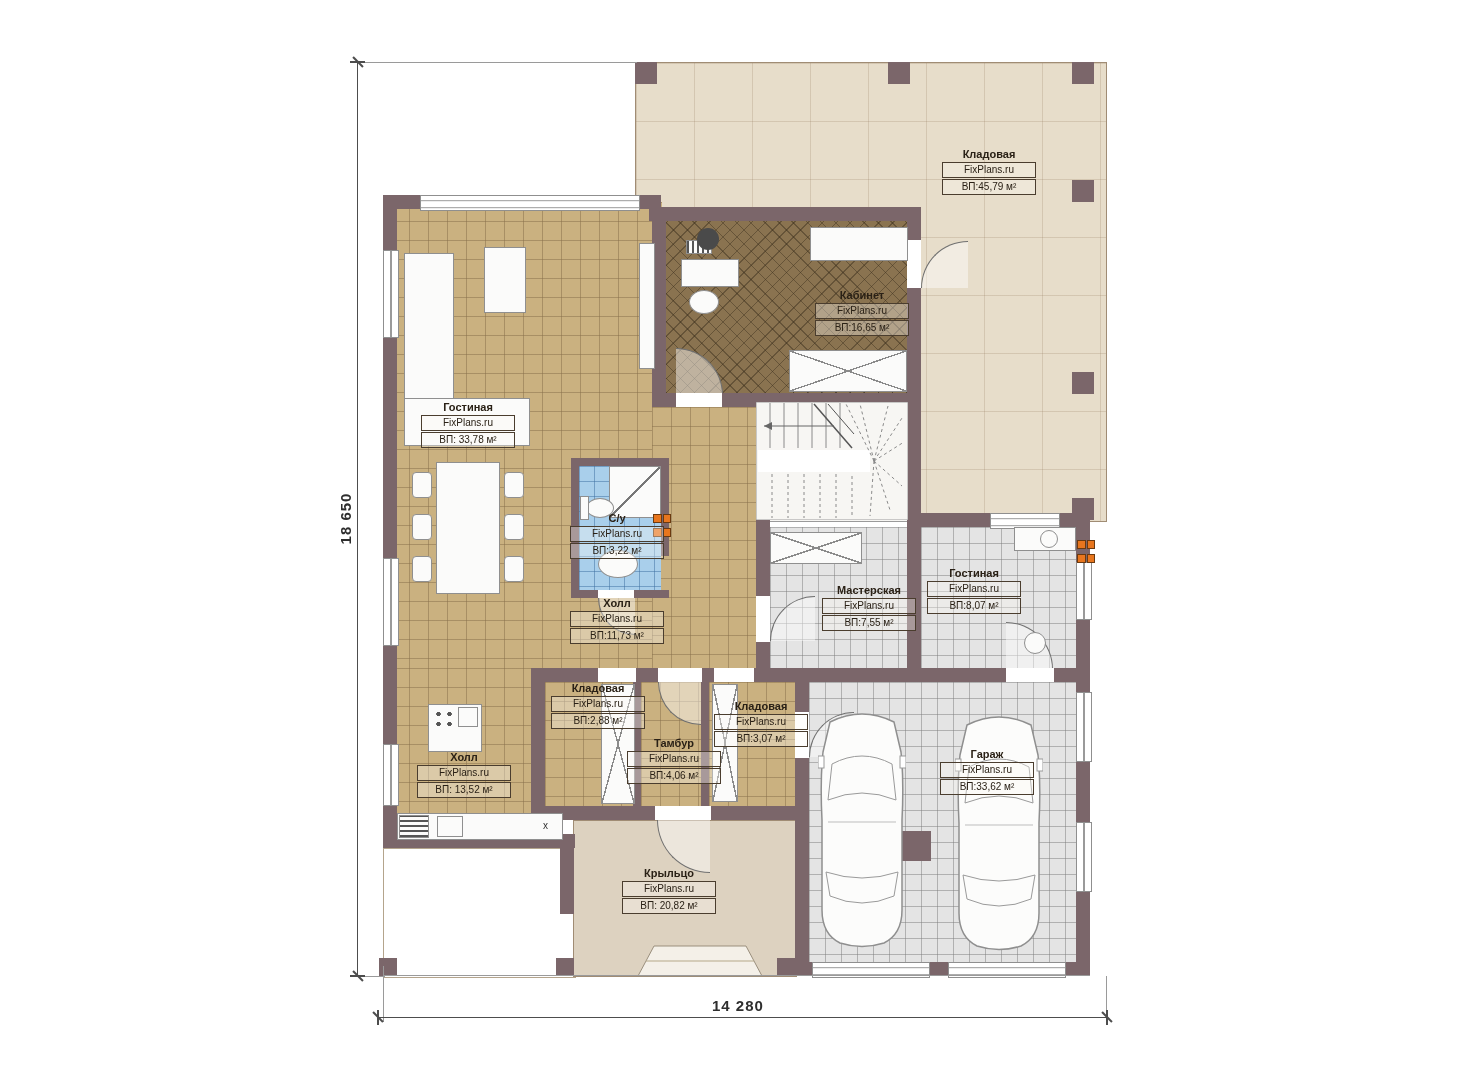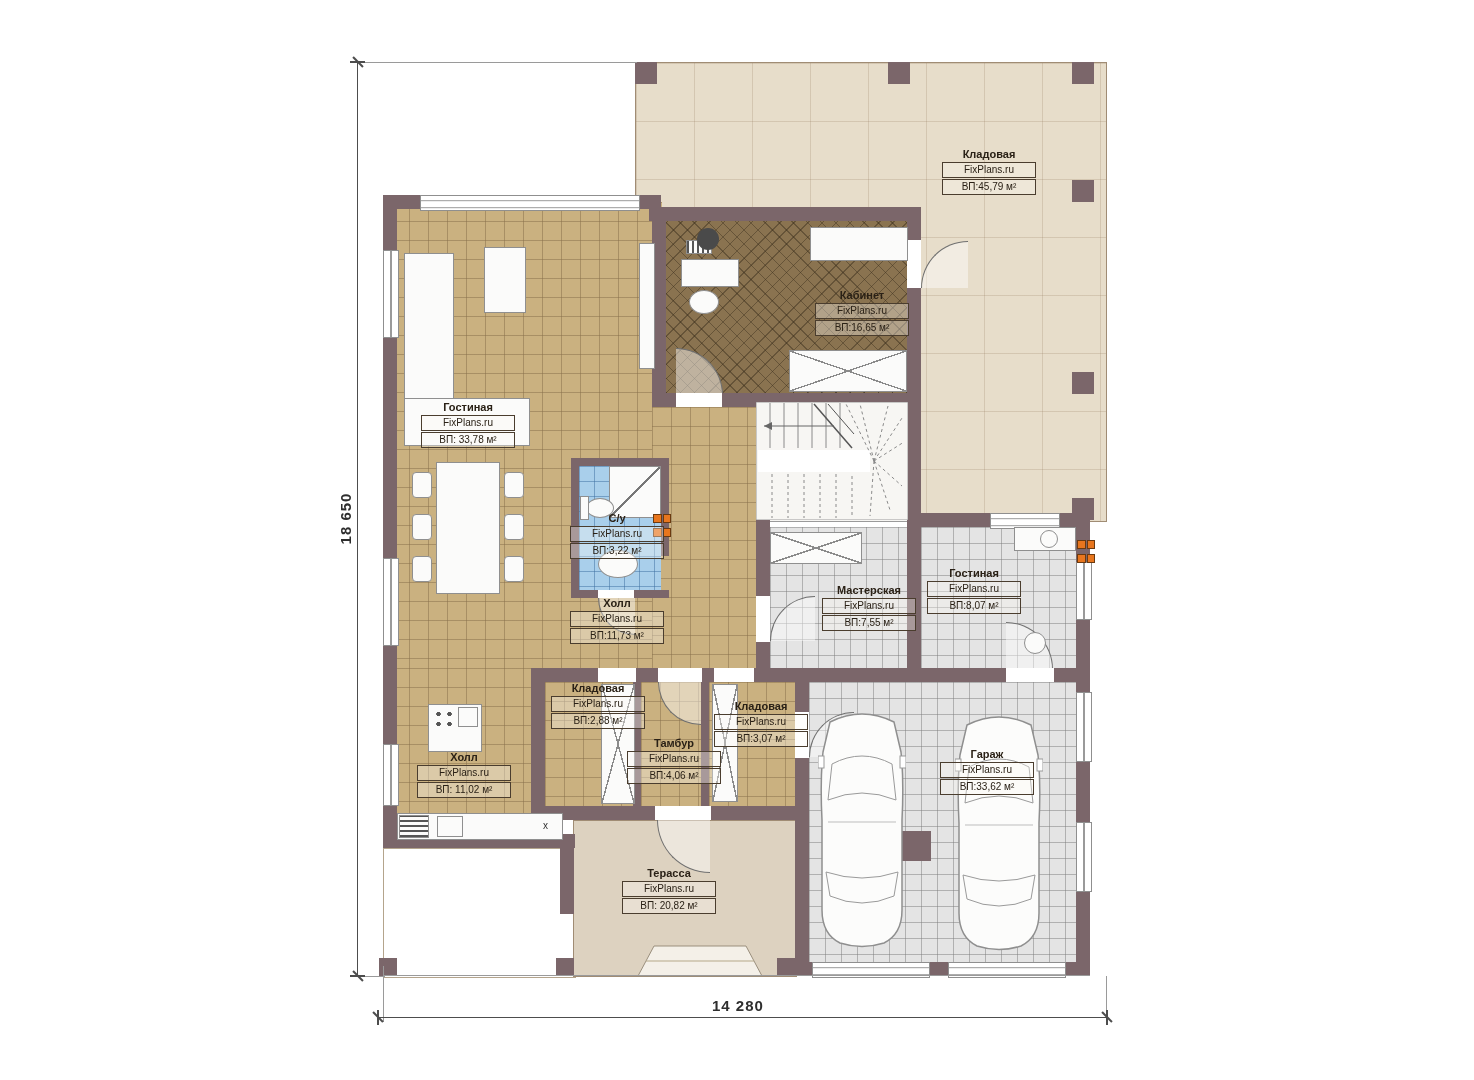--- a/index.html
+++ b/index.html
@@ -317,29 +317,29 @@
     <div class="rl-box">ВП:3,07 м²</div>
   </div>
   <div class="room-label" style="left:627px;top:737px;">
     <div class="rl-name">Тамбур</div>
     <div class="rl-box">FixPlans.ru</div>
     <div class="rl-box">ВП:4,06 м²</div>
   </div>
   <div class="room-label" style="left:417px;top:751px;">
     <div class="rl-name">Холл</div>
     <div class="rl-box">FixPlans.ru</div>
-    <div class="rl-box">ВП: 11,02 м²</div>
+    <div class="rl-box">ВП: 13,52 м²</div>
   </div>
   <div class="room-label" style="left:920px;top:748px;margin-left:20px;">
     <div class="rl-name">Гараж</div>
     <div class="rl-box">FixPlans.ru</div>
     <div class="rl-box">ВП:33,62 м²</div>
   </div>
   <div class="room-label" style="left:622px;top:867px;">
-    <div class="rl-name">Терасса</div>
+    <div class="rl-name">Крыльцо</div>
     <div class="rl-box">FixPlans.ru</div>
     <div class="rl-box">ВП: 20,82 м²</div>
   </div>
 
   <div class="dimline" style="left:357px;top:62px;width:1px;height:915px;"></div>
   <div class="dimline" style="left:350px;top:61px;width:15px;height:2px;"></div>
   <div class="dimline" style="left:350px;top:975px;width:15px;height:2px;"></div>
   <div class="slash" style="left:351px;top:61px;"></div>
   <div class="slash" style="left:351px;top:975px;"></div>
   <div class="extline" style="left:357px;top:62px;width:280px;height:1px;"></div>

